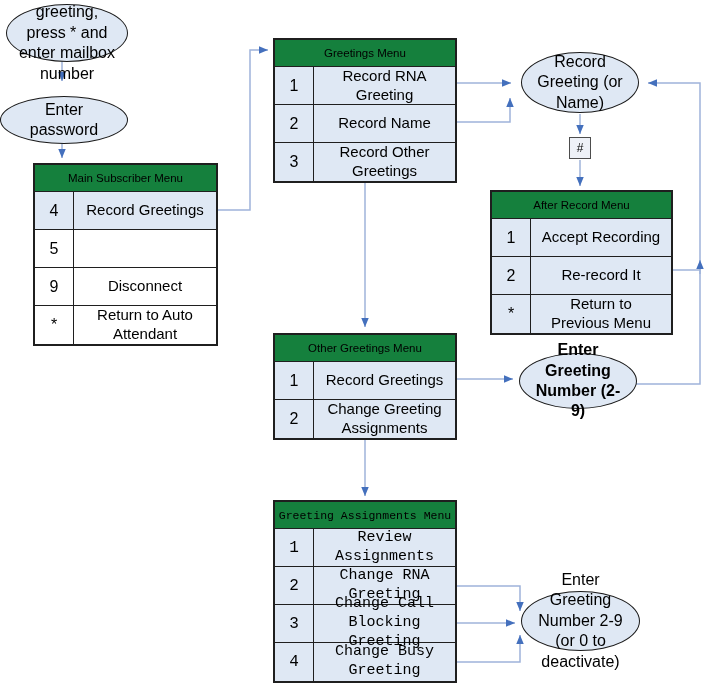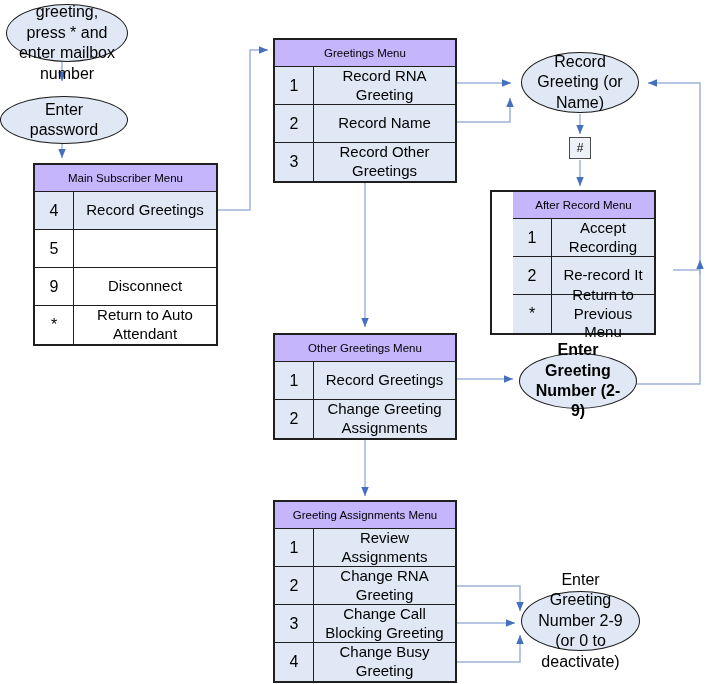--- a/index.html
+++ b/index.html
@@ -27,21 +27,21 @@
 
   .menu-table {
     position:absolute; z-index:2;
     border:2px solid #1f1f1f;
     background:#ffffff;
     box-sizing:border-box;
   }
   .mt-header {
     height:26px;
     border-bottom:1px solid #1f1f1f;
-    background:#c4b5fd;
+    background:#15803d;
     display:flex; align-items:center; justify-content:center;
     font-size:11.5px;
   }
   .mt-row { display:flex; height:38px; border-bottom:1px solid #1f1f1f; box-sizing:border-box; }
   .mt-row:last-child { border-bottom:none; }
   .mt-key {
     width:39px; flex:0 0 39px;
     border-right:1px solid #1f1f1f;
     display:flex; align-items:center; justify-content:center;
     font-size:16px;
@@ -150,21 +150,21 @@
     <div class="mt-row row-blue">
       <div class="mt-key">2</div>
       <div class="mt-label">Record Name</div>
     </div>
     <div class="mt-row row-blue">
       <div class="mt-key">3</div>
       <div class="mt-label">Record Other Greetings</div>
     </div>
   </div>
 
-  <div class="menu-table" style="left:490px; top:190px; width:166px;padding-left:21px;">
+  <div class="menu-table" style="left:490px; top:190px; width:183px;">
     <div class="mt-header">After Record Menu</div>
     <div class="mt-row row-blue">
       <div class="mt-key">1</div>
       <div class="mt-label">Accept Recording</div>
     </div>
     <div class="mt-row row-blue">
       <div class="mt-key">2</div>
       <div class="mt-label">Re-record It</div>
     </div>
     <div class="mt-row row-blue">
@@ -178,21 +178,21 @@
     <div class="mt-row row-blue">
       <div class="mt-key">1</div>
       <div class="mt-label">Record Greetings</div>
     </div>
     <div class="mt-row row-blue">
       <div class="mt-key">2</div>
       <div class="mt-label">Change Greeting Assignments</div>
     </div>
   </div>
 
-  <div class="menu-table" style="left:273px; top:500px; width:184px;">
+  <div class="menu-table" style="left:273px; top:500px; width:184px;font-family:Liberation Mono, monospace;">
     <div class="mt-header">Greeting Assignments Menu</div>
     <div class="mt-row row-blue">
       <div class="mt-key">1</div>
       <div class="mt-label">Review Assignments</div>
     </div>
     <div class="mt-row row-blue">
       <div class="mt-key">2</div>
       <div class="mt-label">Change RNA Greeting</div>
     </div>
     <div class="mt-row row-blue">

